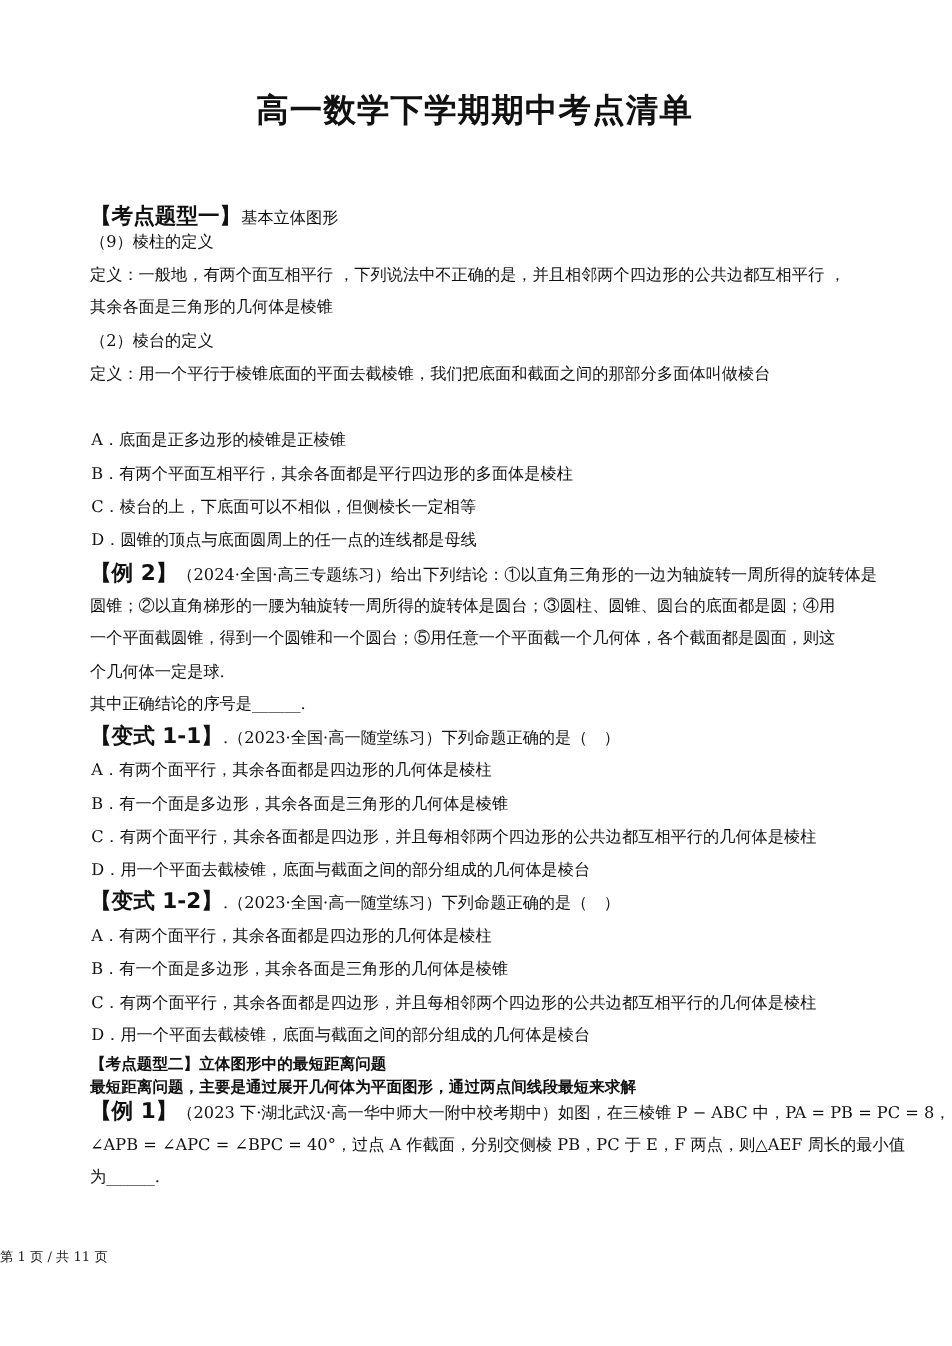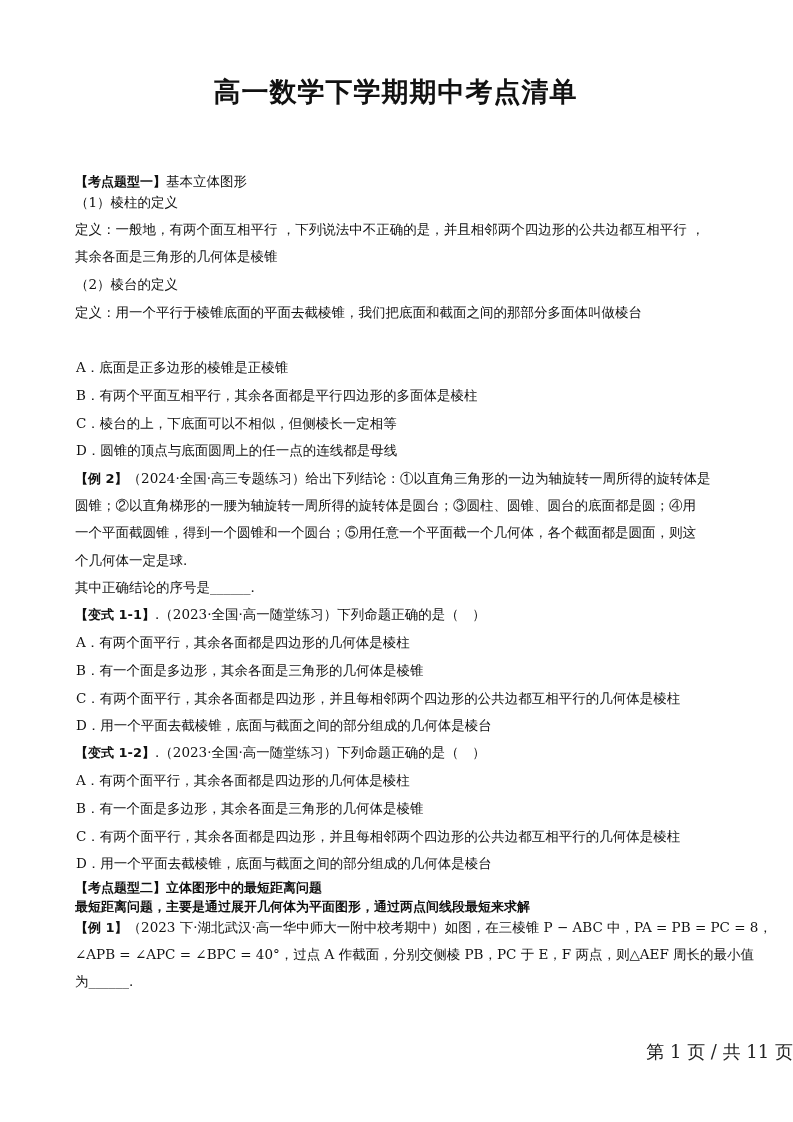--- a/index.html
+++ b/index.html
@@ -6,34 +6,34 @@
   body { width: 793px; height: 1122px; position: relative; overflow: hidden;
          font-family: "DejaVu Serif", "Liberation Serif", serif; color: #111; }
   .page { position: absolute; left: 0; top: 0; width: 793px; height: 1122px; }
   .title { position: absolute; top: 74px; left: 0; width: 791px; text-align: center;
            font-size: 27px; font-weight: bold; letter-spacing: 1px; }
   .subtitle { position: absolute; top: 129px; left: 0; width: 793px; text-align: center;
               font-size: 23px; font-weight: bold; }
   .line { position: absolute; left: 75px; font-size: 13.5px; white-space: nowrap; line-height: 18px; }
   .opt { left: 76px; }
   .bold { font-weight: bold; font-family: "DejaVu Sans", "Liberation Sans", sans-serif; font-size: 13px; }
-  .tag { font-weight: bold; font-family: "DejaVu Sans", "Liberation Sans", sans-serif; font-size: 13px; }
-  .footer { position: absolute; top: 1040px; left: 0; width: 793px; text-align: right;
-            font-size: 18px; color: #222; }
+  .tag { font-weight: bold; font-family: "DejaVu Sans", "Liberation Sans", sans-serif; font-size: 18px; }
+  .footer { position: absolute; top: 1040px; left: 0; width: 793px; text-align: left;
+            font-size: 11px; color: #222; }
 </style>
 </head>
 <body>
 
 <div class="page">
   <div class="title">高一数学下学期期中考点清单</div>
 
   <div class="line" style="top:172px">
     <span class="tag">【考点题型一】</span><span>基本立体图形</span>
   </div>
-  <div class="line" style="top:193px">（1）棱柱的定义</div>
+  <div class="line" style="top:193px">（9）棱柱的定义</div>
   <div class="line" style="top:220px">定义：一般地，有两个面互相平行 ，下列说法中不正确的是，并且相邻两个四边形的公共边都互相平行 ，</div>
   <div class="line" style="top:247px">其余各面是三角形的几何体是棱锥</div>
   <div class="line" style="top:275px">（2）棱台的定义</div>
   <div class="line" style="top:303px">定义：用一个平行于棱锥底面的平面去截棱锥，我们把底面和截面之间的那部分多面体叫做棱台</div>
 
   <div class="line opt" style="top:358px">A．底面是正多边形的棱锥是正棱锥</div>
   <div class="line opt" style="top:414px">C．棱台的上，下底面可以不相似，但侧棱长一定相等</div>
   <div class="line opt" style="top:386px">B．有两个平面互相平行，其余各面都是平行四边形的多面体是棱柱</div>
   <div class="line opt" style="top:441px">D．圆锥的顶点与底面圆周上的任一点的连线都是母线</div>
 

